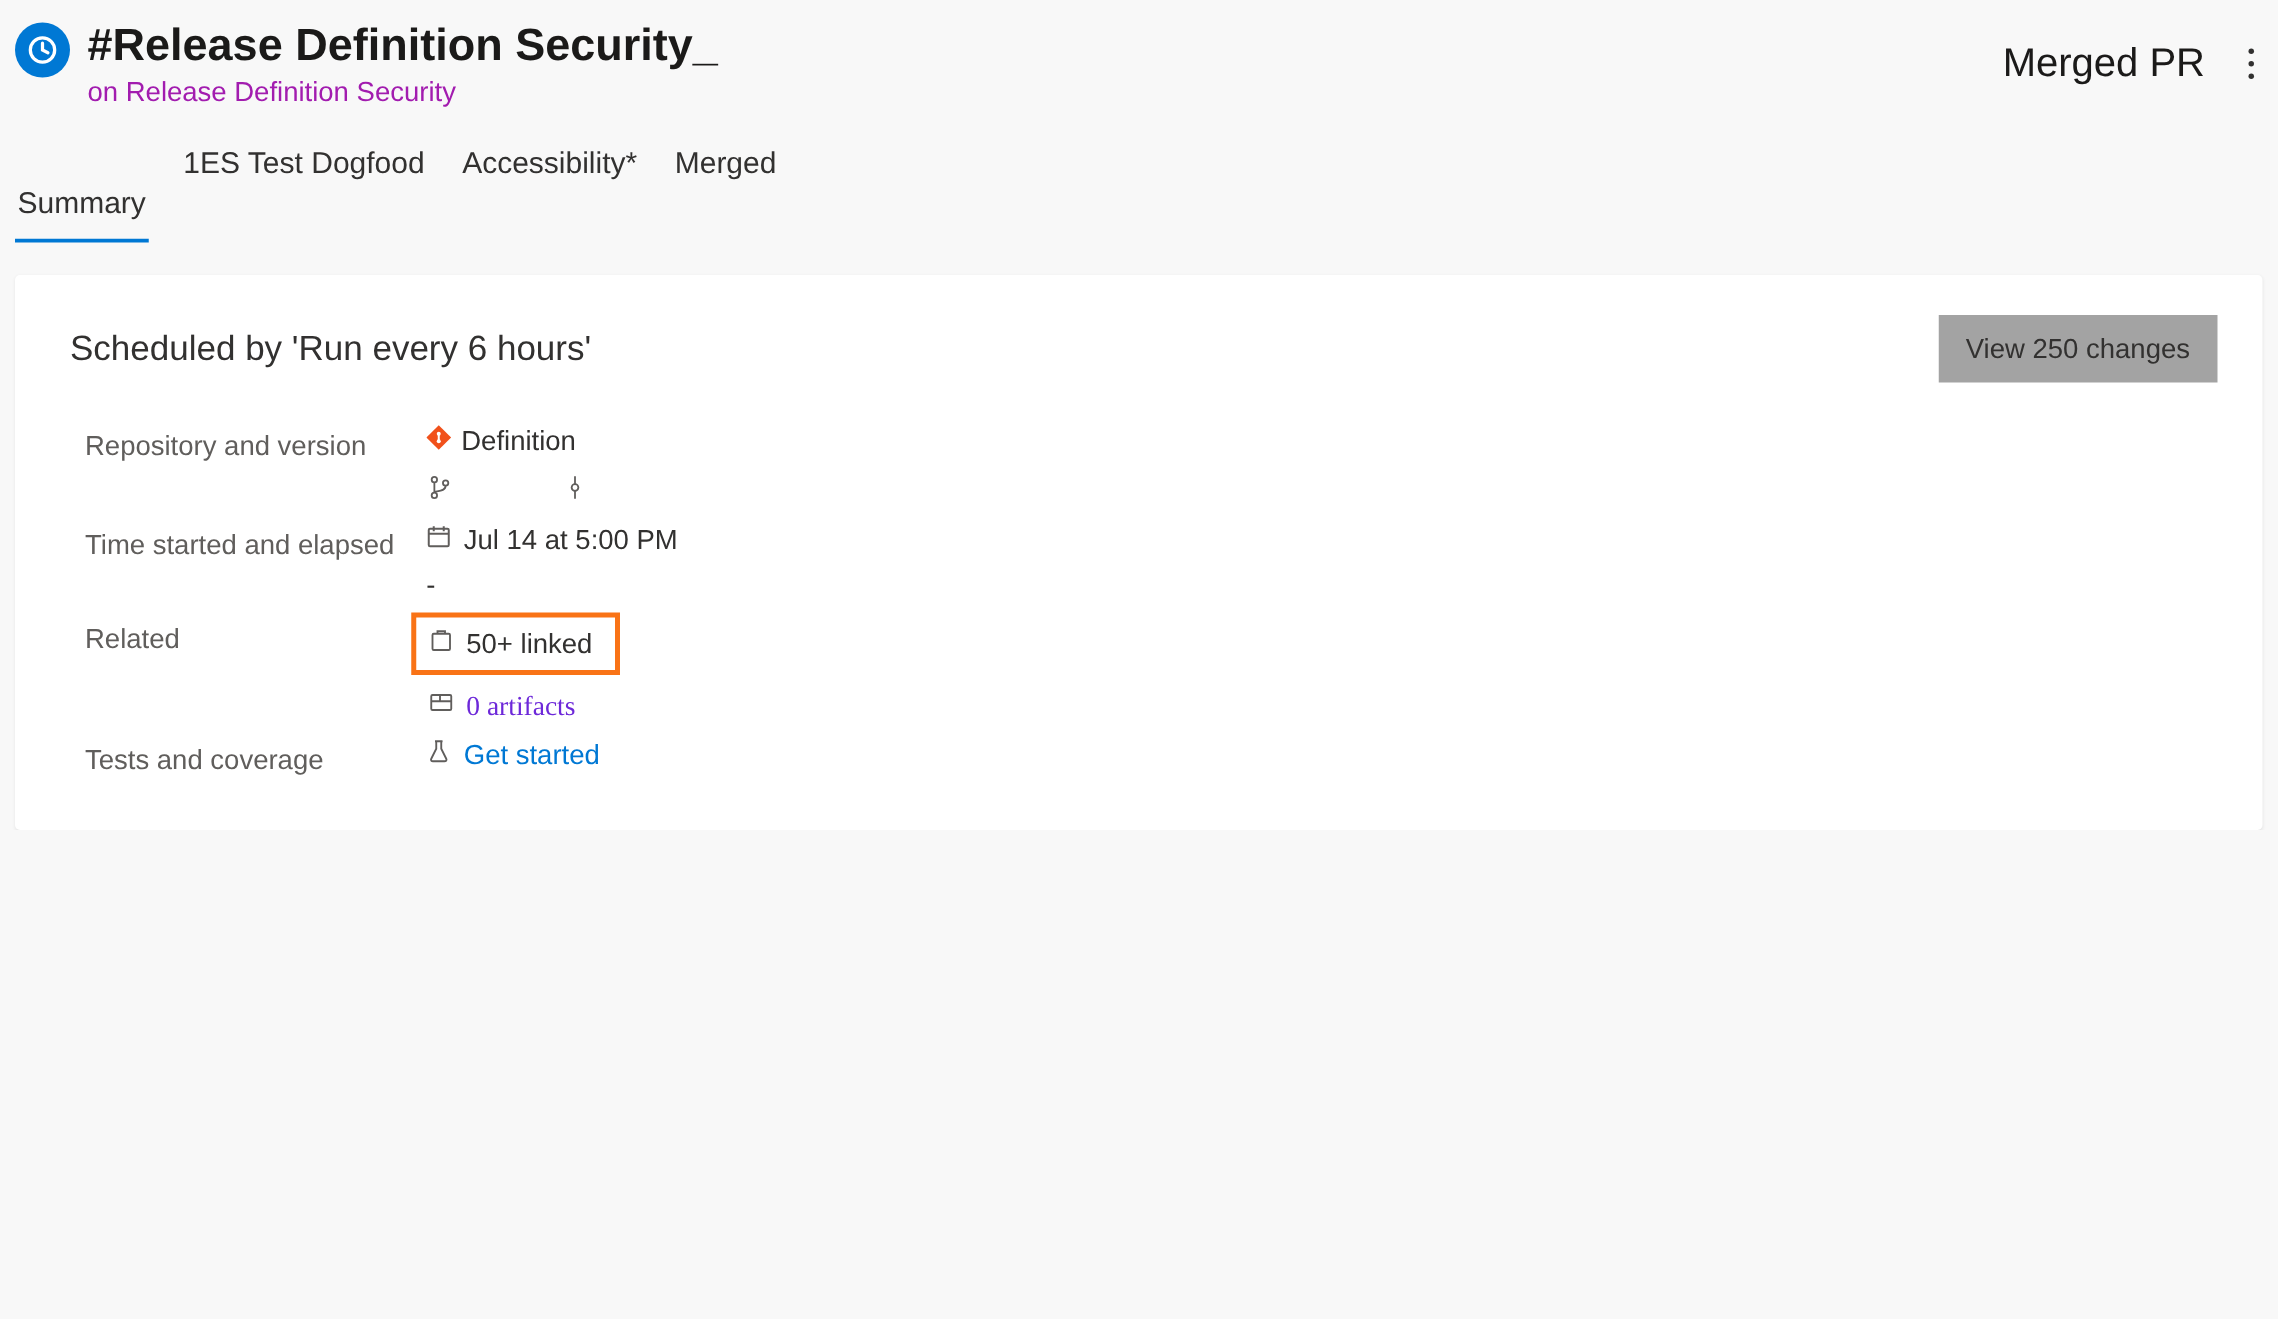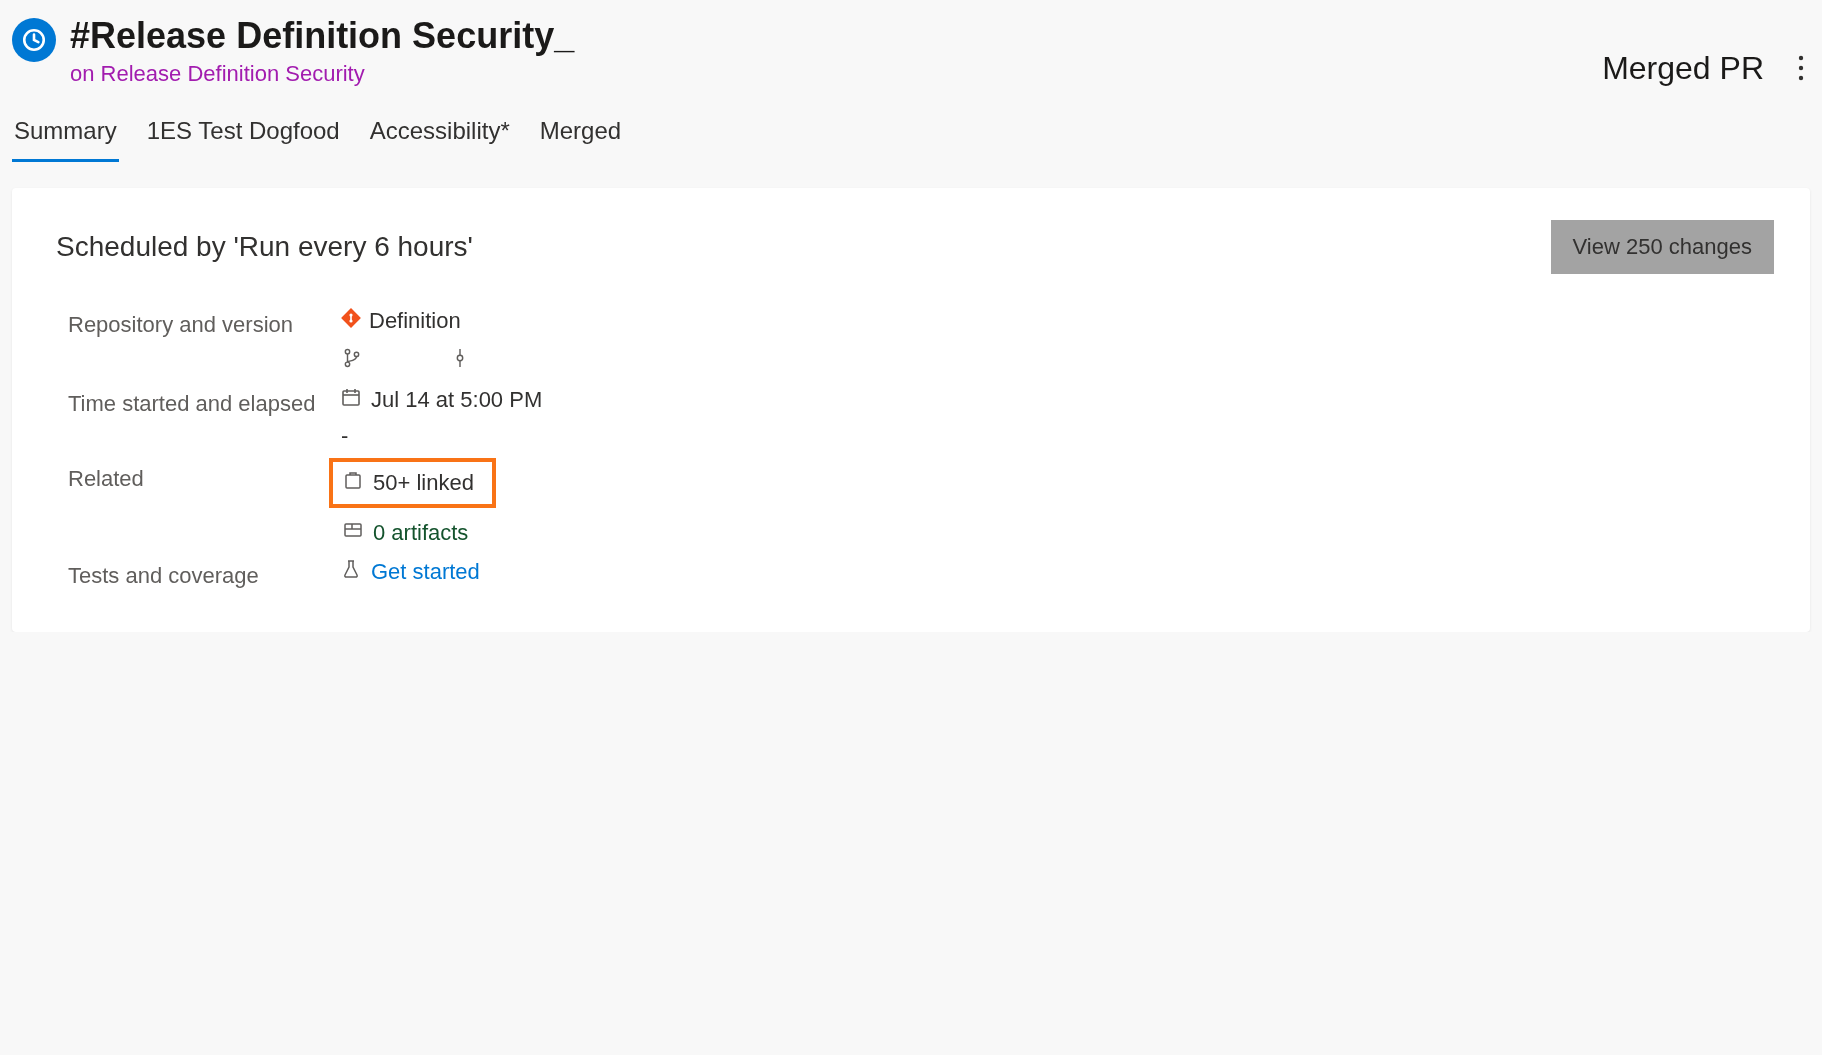--- a/index.html
+++ b/index.html
@@ -7,21 +7,21 @@
       font-family: "Segoe UI", -apple-system, BlinkMacSystemFont, sans-serif;
       background: #f8f8f8;
       color: #323130;
       font-size: 16px;
     }
     .page {
       padding: 8px 12px 0 12px;
     }
     .header {
       display: flex;
-      align-items: flex-end;
+      align-items: center;
       justify-content: space-between;
       padding: 6px 0 10px 0;
     }
     .header-left {
       display: flex;
       align-items: flex-start;
       gap: 14px;
     }
     .status-icon-circle {
       width: 44px;
@@ -74,20 +74,21 @@
     .tab {
       font-size: 24px;
       color: #323130;
       padding: 6px 2px 14px 2px;
       cursor: pointer;
       border-bottom: 3px solid transparent;
     }
     .tab.active {
       border-bottom: 3px solid #0078d4;
       font-weight: 400;
+      margin-top: 32px;
     }
 
     .card {
       background: #ffffff;
       border-radius: 4px;
       margin-top: 26px;
       padding: 32px 36px 40px 44px;
       box-shadow: 0 1px 3px rgba(0,0,0,0.08);
     }
     .card-head {
@@ -153,23 +154,24 @@
     }
     .value-with-icon svg { width: 20px; height: 20px; flex-shrink: 0; }
     .highlight-box {
       border: 4px solid #f97316;
       display: inline-flex;
       padding: 8px 18px 8px 10px;
       margin-left: -12px;
       margin-top: -4px;
     }
     .artifacts-line {
-      color: #14532d;
+      color: #6d28d9;
       margin-top: 12px;
       padding-left: 2px;
+      font-family: Liberation Serif, serif;
     }
     .link-text { color: #0078d4; cursor: pointer; }
     .muted { color: #605e5c; }
   </style>
 </head>
 <body>
 
 <div class="page">
 
   <div class="header">

